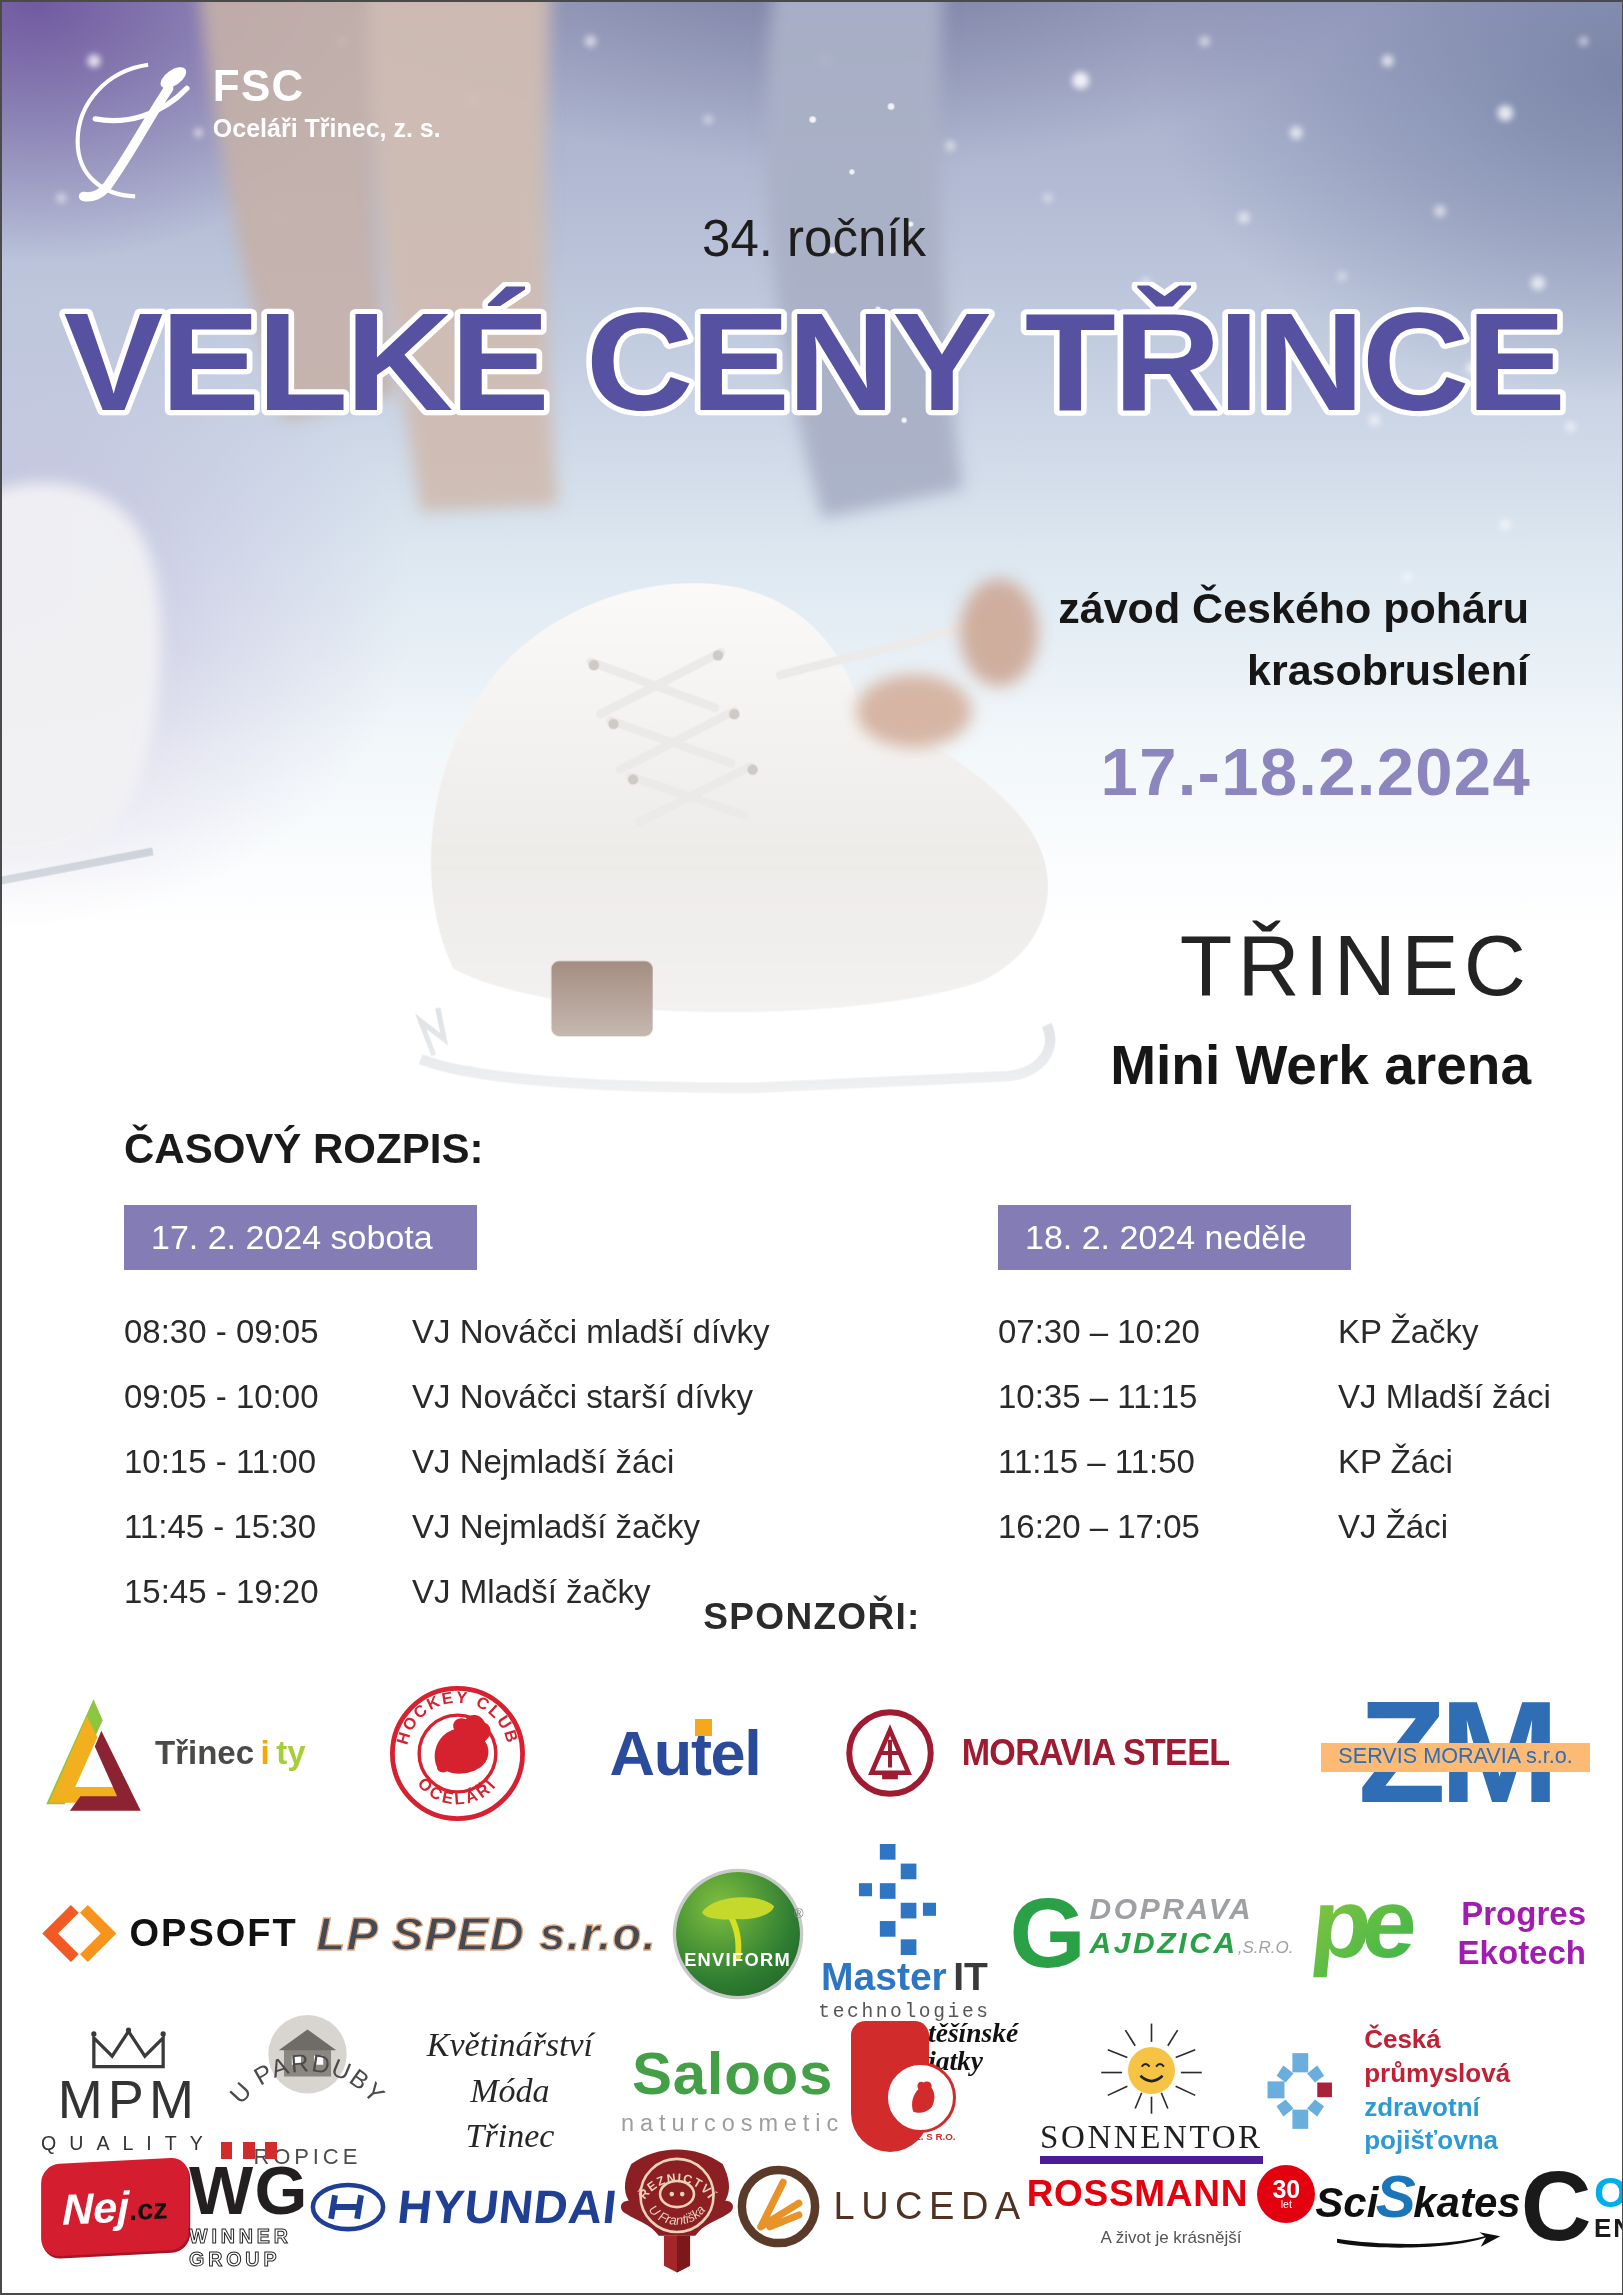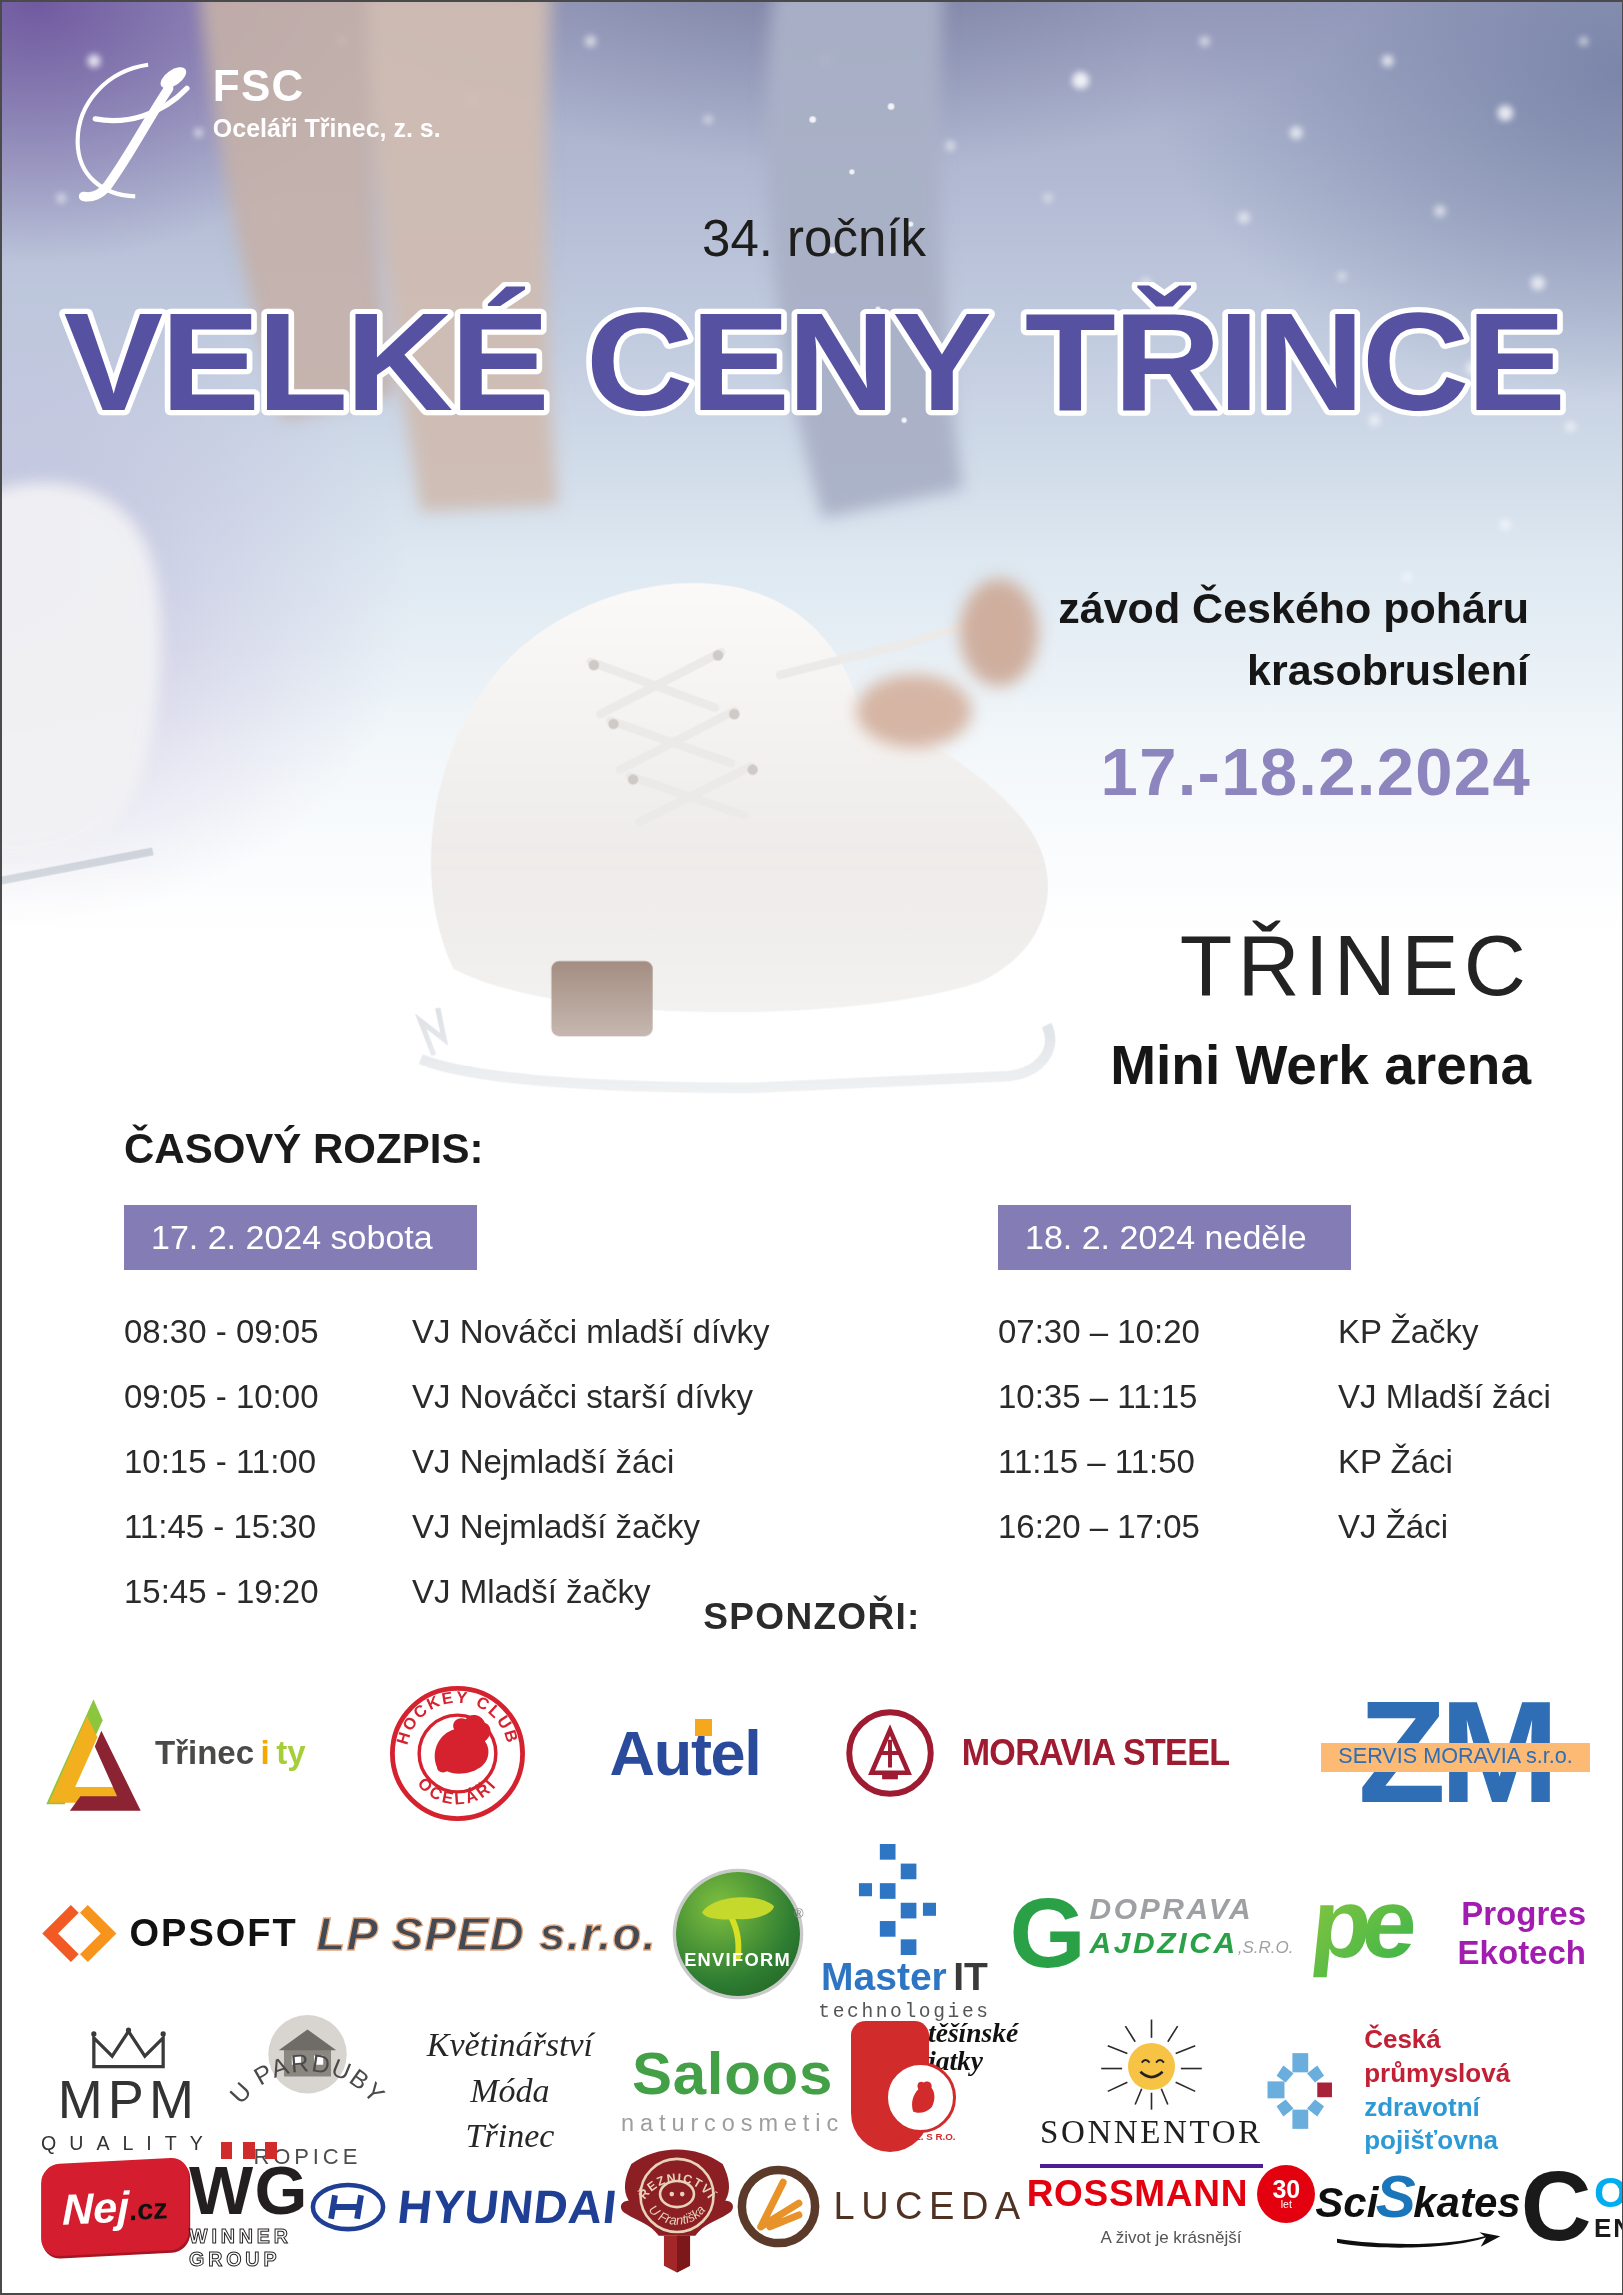--- a/index.html
+++ b/index.html
@@ -88,21 +88,21 @@
   .saloos-cap{font-size:23.5px;color:#9e9e9e;letter-spacing:5.9px;margin-top:5.2px;}
   .jatky{position:relative;width:196px;height:144px;}
   .jatky-shape{position:absolute;left:6.5px;top:2.6px;width:78px;height:131px;background:#d22b2b;
                border-radius:17px 17px 46px 46px;}
   .jatky-circle{position:absolute;left:41px;top:43px;width:65px;height:65px;border-radius:50%;
                 background:#fff;border:3.3px solid #d22b2b;display:flex;align-items:center;justify-content:center;}
   .jatky-text{position:absolute;left:84px;top:0;font-family:"Liberation Serif",serif;font-weight:700;
               font-style:italic;font-size:27.5px;line-height:1.05;color:#111;}
   .jatky-cap{position:absolute;left:50px;top:112px;font-size:9.8px;color:#d22b2b;font-weight:700;}
   .sonn-name{font-family:"Liberation Serif",serif;font-size:33px;color:#1f1f1f;letter-spacing:2.6px;
-             border-bottom:4px solid #4c1d95;padding-bottom:13px;margin-top:3.9px;}
+             border-bottom:8px solid #4c1d95;padding-bottom:0;margin-top:3.9px;}
   .cpzp-text{text-align:left;font-size:26px;font-weight:700;line-height:1.3;margin-left:28px;}
   .cpzp-l1{color:#c22034;} .cpzp-l2{color:#2d9ad5;}
   .nej{width:148px;height:92px;background:#d41e2f;border-radius:18.3px;transform:rotate(-3deg) skewX(-3deg);
        display:flex;align-items:center;justify-content:center;box-shadow:1.3px 2.6px 0 #a71423;}
   .nej-word{color:#fff;font-style:italic;font-weight:700;font-size:43px;}
   .nej-suf{color:#111;font-weight:700;font-size:29px;margin-top:9.2px;}
   .wg-letters{font-size:68px;font-weight:700;color:#231f20;letter-spacing:1.3px;line-height:.9;position:relative;}
   .wg-dashes{display:flex;gap:10.5px;margin-bottom:1.3px;}
   .wg-dashes i{width:11.8px;height:17px;background:#d22b2b;}
   .wg-cap{font-size:19.6px;letter-spacing:3.9px;color:transparent;-webkit-text-stroke:1px #231f20;margin-top:3.9px;font-weight:700;}

